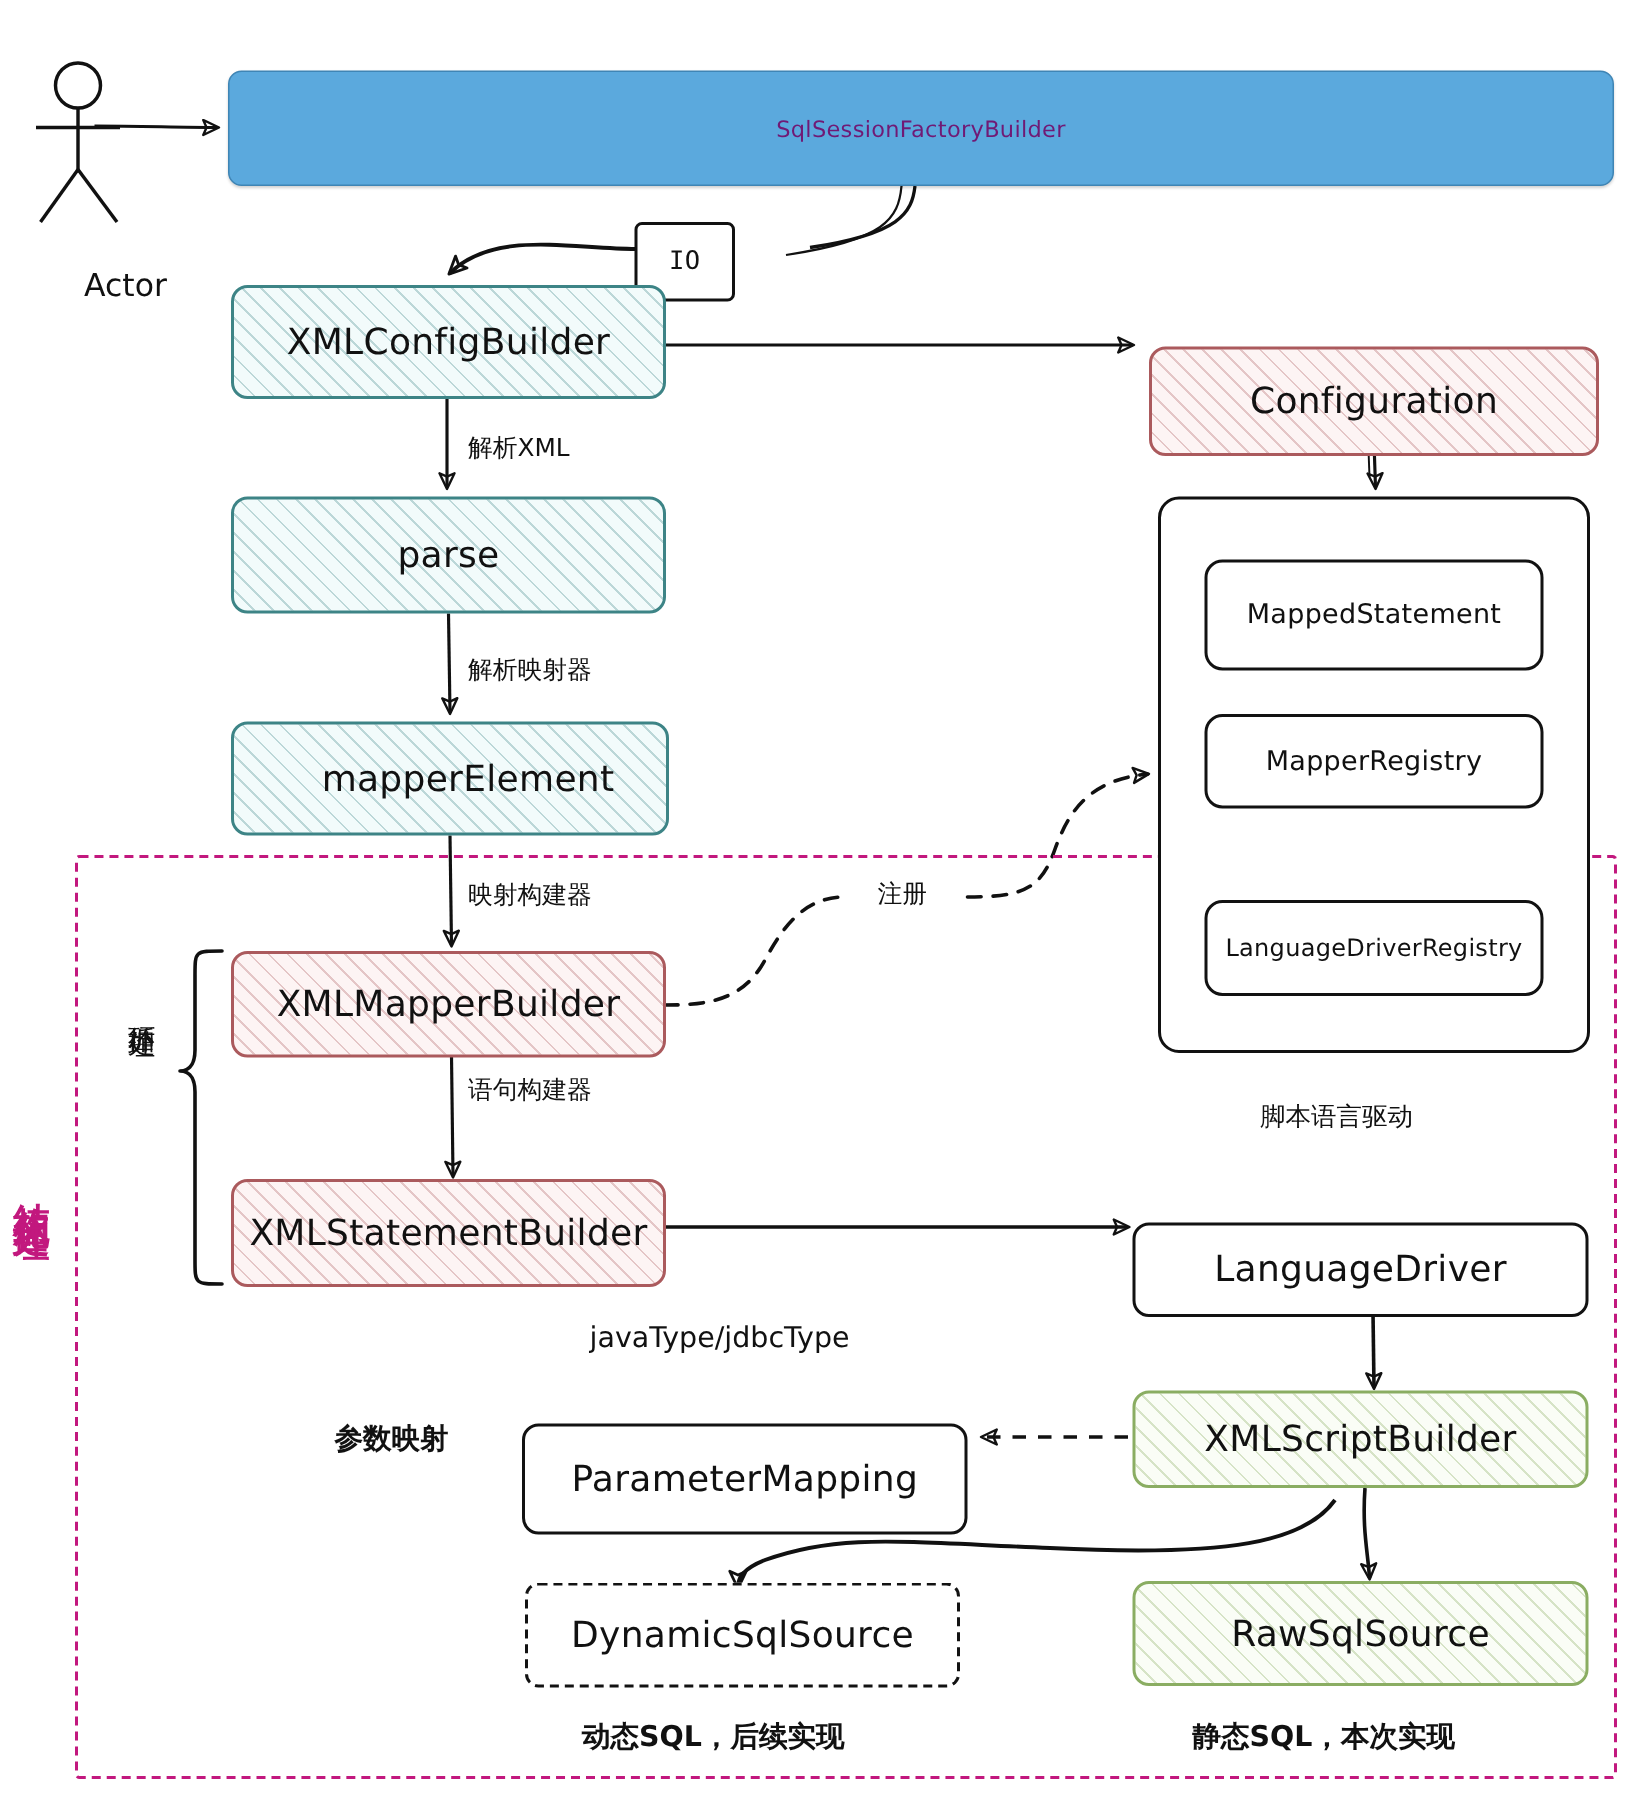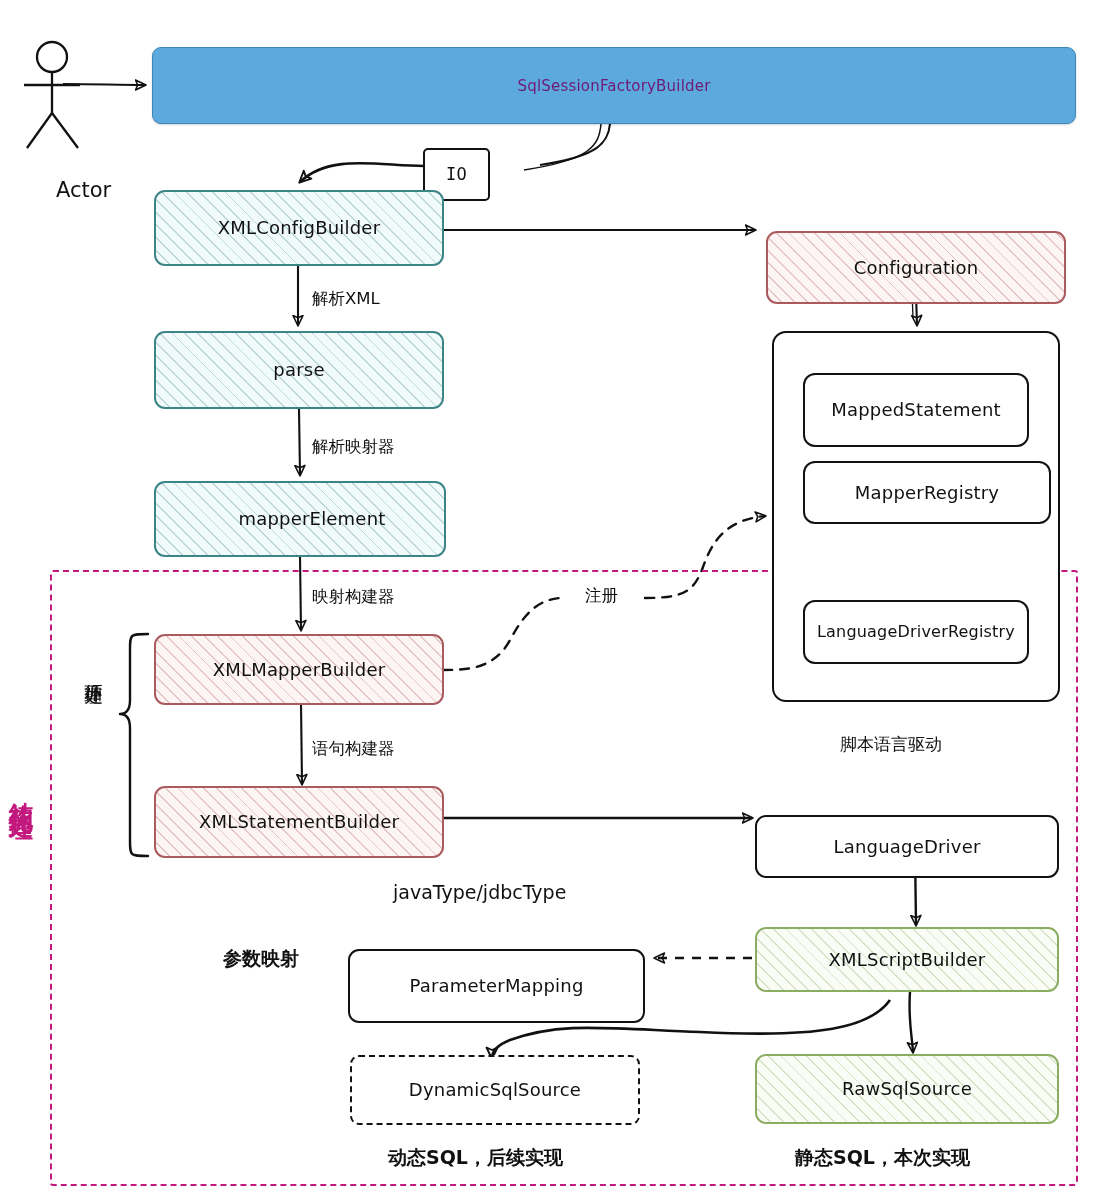--- a/index.html
+++ b/index.html
@@ -26,21 +26,21 @@
   }
   .node {
     position: absolute;
     box-sizing: border-box;
     display: flex;
     align-items: center;
     justify-content: center;
     text-align: center;
     border-radius: 10px;
     font-family: "DejaVu Sans", sans-serif;
-    font-size: 18px;
+    font-size: 24px;
     color: #111111;
     line-height: 1.2;
     letter-spacing: 0.2px;
   }
   
   .n-blue {
     background: #5BA9DD;
     border: 1px solid #3f85b5;
     color: #701a75;
     font-size: 15px;
@@ -261,21 +261,21 @@
   </div>
 
   <div class="node n-red" style="left:154px;top:786px;width:290px;height:72px;">
     <span>XMLStatementBuilder</span>
   </div>
 
   <div class="container-box" style="left:772px;top:331px;width:288px;height:371px;"></div>
   <div class="node n-plain-inner" style="left:803px;top:373px;width:226px;height:74px;">
     <span>MappedStatement</span>
   </div>
-  <div class="node n-plain-inner" style="left:803px;top:461px;width:248px;height:63px;">
+  <div class="node n-plain-inner" style="left:803px;top:476px;width:226px;height:63px;">
     <span>MapperRegistry</span>
   </div>
   <div class="node n-plain-inner" style="left:803px;top:600px;width:226px;height:64px;font-size:16px;">
     <span>LanguageDriverRegistry</span>
   </div>
 
   <div class="label" style="left:840px;top:733px;">脚本语言驱动</div>
 
   <div class="node n-plain" style="left:755px;top:787px;width:304px;height:63px;">
     <span>LanguageDriver</span>
@@ -300,16 +300,16 @@
   <div class="node n-green" style="left:755px;top:1054px;width:304px;height:70px;">
     <span>RawSqlSource</span>
   </div>
 
   <div class="label bold" style="left:388px;top:1145px;font-size:19px;">动态SQL，后续实现</div>
   <div class="label bold" style="left:795px;top:1145px;font-size:19px;">静态SQL，本次实现</div>
 
   <div class="label edge" style="left:312px;top:288px;">解析XML</div>
   <div class="label edge" style="left:312px;top:436px;">解析映射器</div>
   <div class="label edge" style="left:312px;top:586px;">映射构建器</div>
-  <div class="label edge" style="left:312px;top:738px;">语句构建器</div>
+  <div class="label edge" style="left:312px;top:716px;">语句构建器</div>
   <div class="label edge" style="left:585px;top:585px;">注册</div>
 
 </div>
 
 </body></html>

